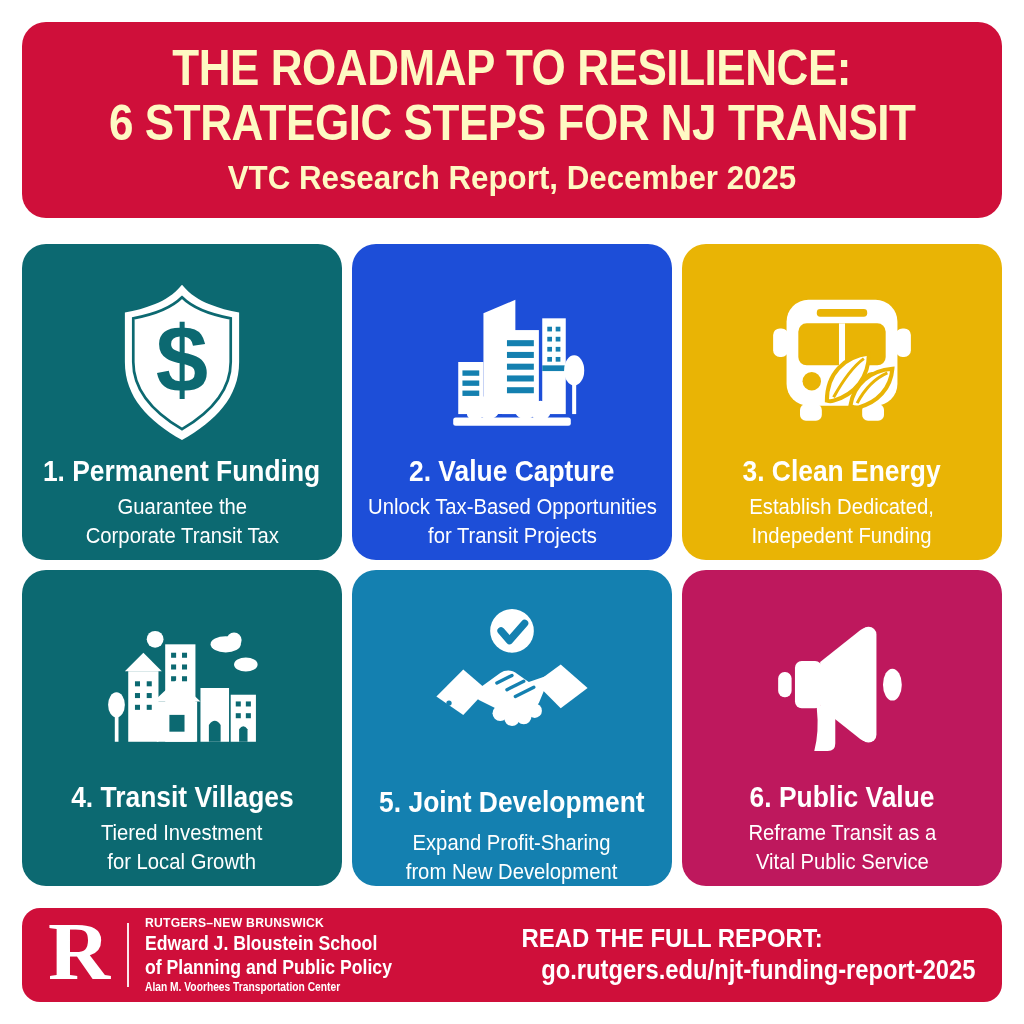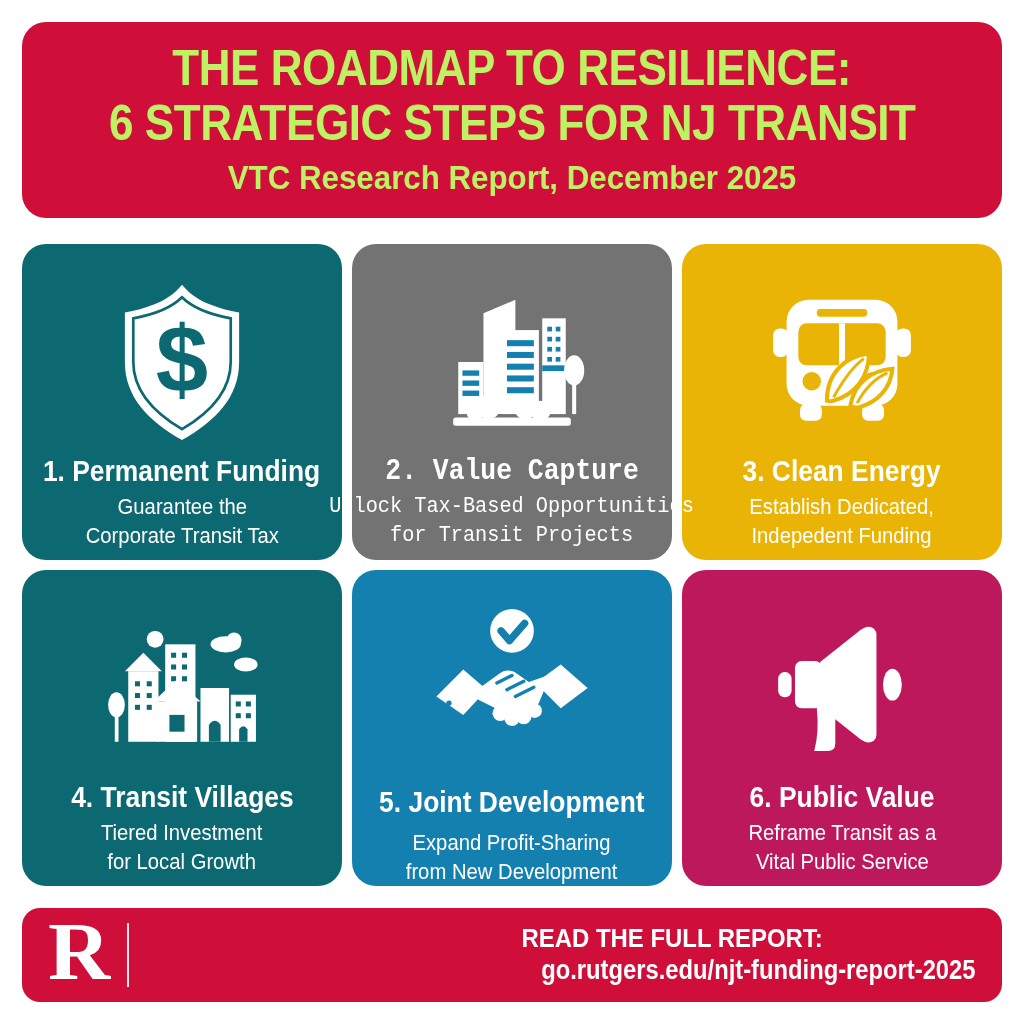--- a/index.html
+++ b/index.html
@@ -3,21 +3,21 @@
 <meta charset="utf-8">
 <style>
   html,body{margin:0;padding:0;}
   body{
     width:1024px;height:1024px;background:#ffffff;position:relative;
     font-family:"Liberation Sans", sans-serif;overflow:hidden;
   }
   
   .header{
     position:absolute;left:22px;top:22px;width:980px;height:196px;
-    border-radius:24px;background:#CF0F3A;color:#bef264;
+    border-radius:24px;background:#CF0F3A;color:#fef9c3;
     display:flex;flex-direction:column;justify-content:center;align-items:center;
   }
   .header .t-line{
     font-weight:bold;font-size:50px;line-height:55px;white-space:nowrap;
     transform:scaleX(0.88);transform-origin:50% 50%;letter-spacing:-0.5px;
   }
   .header .t-sub{
     font-weight:bold;font-size:34px;line-height:44px;white-space:nowrap;
     transform:scaleX(0.92);transform-origin:50% 50%;margin-top:4px;
   }
@@ -85,21 +85,21 @@
         <text x="50" y="68" text-anchor="middle" font-size="56" font-weight="bold" fill="currentColor" font-family="Liberation Sans, sans-serif">$</text>
       </svg>
     </div>
     <div class="card-title">1. Permanent Funding</div>
     <div class="card-desc">
       <div>Guarantee the</div>
       <div>Corporate Transit Tax</div>
     </div>
   </div>
 
-  <div class="card" style="background: #737373; font-family: Liberation Mono, monospace;">
+  <div class="card" style="background: #1d4ed8;">
     <div class="icon-box" style="color: rgb(20, 128, 176);">
       <svg width="172" height="168" viewBox="0 0 100 100">
         <polygon points="33,21 52,13 52,81 33,81" fill="#fff"></polygon>
         <rect x="44" y="31" width="22" height="50" fill="#fff"></rect>
         <rect x="47" y="37" width="16" height="3.6" fill="currentColor"></rect>
         <rect x="47" y="44" width="16" height="3.6" fill="currentColor"></rect>
         <rect x="47" y="51" width="16" height="3.6" fill="currentColor"></rect>
         <rect x="47" y="58" width="16" height="3.6" fill="currentColor"></rect>
         <rect x="47" y="65" width="16" height="3.6" fill="currentColor"></rect>
         <rect x="68" y="24" width="14" height="57" fill="#fff"></rect>
@@ -241,17 +241,23 @@
       <div>Reframe Transit as a</div>
       <div>Vital Public Service</div>
     </div>
   </div>
 
 </div>
 
 <div class="footer" style="background: rgb(207, 15, 58);">
   <div class="r-logo">R</div>
   <div class="f-divider"></div>
+  <div class="f-org">
+    <div class="f-org-1">RUTGERS–NEW BRUNSWICK</div>
+    <div class="f-org-2">Edward J. Bloustein School</div>
+    <div class="f-org-3">of Planning and Public Policy</div>
+    <div class="f-org-4">Alan M. Voorhees Transportation Center</div>
+  </div>
   <div class="f-cta">
     <div class="f-cta-1">READ THE FULL REPORT:</div>
     <div class="f-cta-2">go.rutgers.edu/njt-funding-report-2025</div>
   </div>
 </div>
 
 </body></html>

